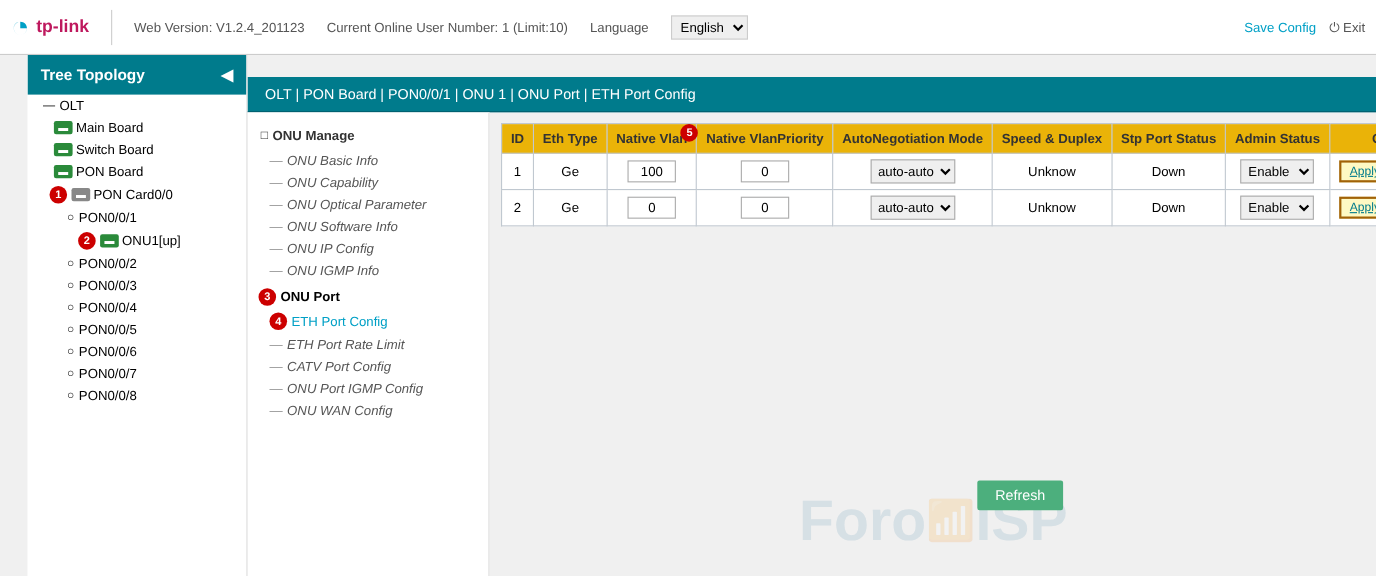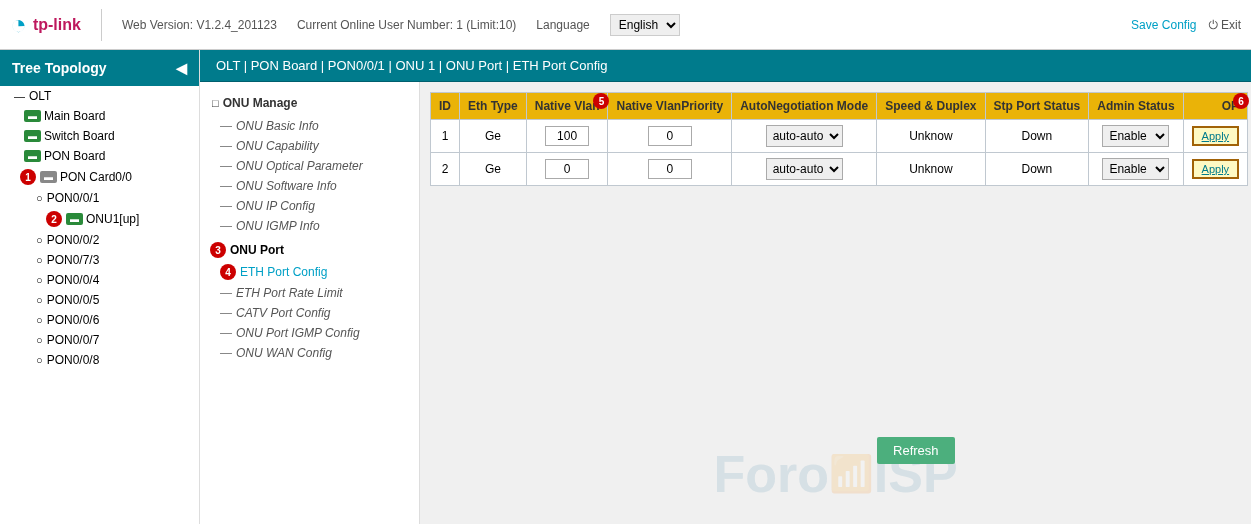--- a/index.html
+++ b/index.html
@@ -13,21 +13,21 @@
     .logo-area { display: flex; align-items: center; padding-right: 20px; border-right: 1px solid #ccc; }
     .logo-icon { color: #00a0c6; font-size: 28px; margin-right: 6px; }
     .logo-text { color: #be185d; font-size: 16px; font-weight: bold; }
     .topbar-info { flex: 1; display: flex; align-items: center; padding-left: 20px; font-size: 12px; color: #555; gap: 20px; }
     .topbar-right { display: flex; align-items: center; gap: 12px; }
     .lang-select { border: 1px solid #ccc; padding: 2px 4px; font-size: 12px; }
     .save-config { color: #00a0c6; cursor: pointer; font-size: 12px; }
     .exit-btn { color: #555; font-size: 12px; cursor: pointer; display: flex; align-items: center; gap: 3px; }
 
     
-    .main-layout { display: flex; height: calc(524px - 50px); }
+    .main-layout { display: flex; height: calc(524px - 50px); padding-left: 25px; }
 
     
     .sidebar {
       width: 200px; background: #fff; border-right: 1px solid #ddd;
       overflow-y: auto; flex-shrink: 0;
     }
     .sidebar-header {
       background: #007b8c; color: #fff; padding: 10px 12px;
       font-size: 14px; font-weight: bold; display: flex; align-items: center; justify-content: space-between;
     }
@@ -41,21 +41,21 @@
     .tree-icon { margin-right: 4px; font-size: 11px; }
     .chip-green { display: inline-block; background: #2a8a3a; color: #fff; font-size: 9px; padding: 1px 4px; border-radius: 2px; margin-right: 3px; }
     .chip-gray { display: inline-block; background: #888; color: #fff; font-size: 9px; padding: 1px 4px; border-radius: 2px; margin-right: 3px; }
     .badge-circle {
       display: inline-flex; align-items: center; justify-content: center;
       background: #c00; color: #fff; border-radius: 50%; width: 16px; height: 16px;
       font-size: 10px; font-weight: bold; margin-right: 4px;
     }
 
     
-    .content-area { flex: 1; display: flex; flex-direction: column; overflow: hidden; }
+    .content-area { flex: 1; display: flex; flex-direction: column; overflow: hidden; margin-top: 20px; }
 
     
     .breadcrumb {
       background: #007b8c; color: #fff; padding: 8px 16px;
       font-size: 13px; border-bottom: 1px solid #005f6e;
     }
 
     
     .middle { display: flex; flex: 1; overflow: hidden; }
 
@@ -188,21 +188,21 @@
       <span class="chip-green">▬</span>
       <span>ONU1[up]</span>
     </div>
 
     <div class="tree-row" style="padding-left:36px;">
       <span class="tree-icon">○</span>
       <span>PON0/0/2</span>
     </div>
     <div class="tree-row" style="padding-left:36px;">
       <span class="tree-icon">○</span>
-      <span>PON0/7/3</span>
+      <span>PON0/0/3</span>
     </div>
     <div class="tree-row" style="padding-left:36px;">
       <span class="tree-icon">○</span>
       <span>PON0/0/4</span>
     </div>
     <div class="tree-row" style="padding-left:36px;">
       <span class="tree-icon">○</span>
       <span>PON0/0/5</span>
     </div>
     <div class="tree-row" style="padding-left:36px;">

